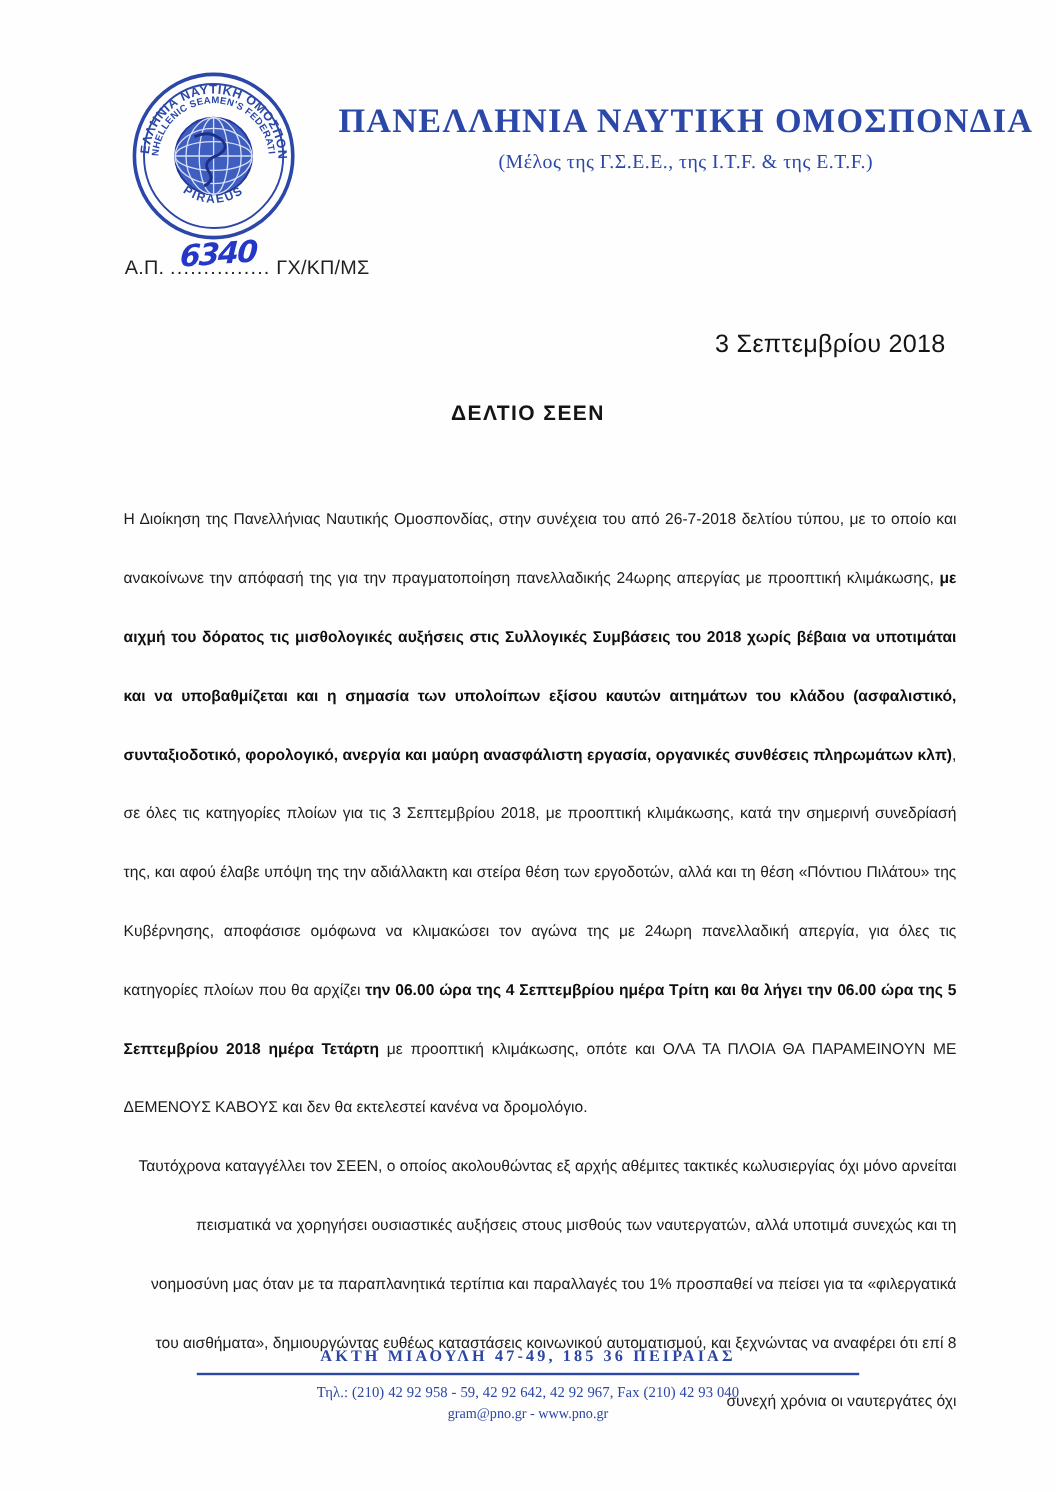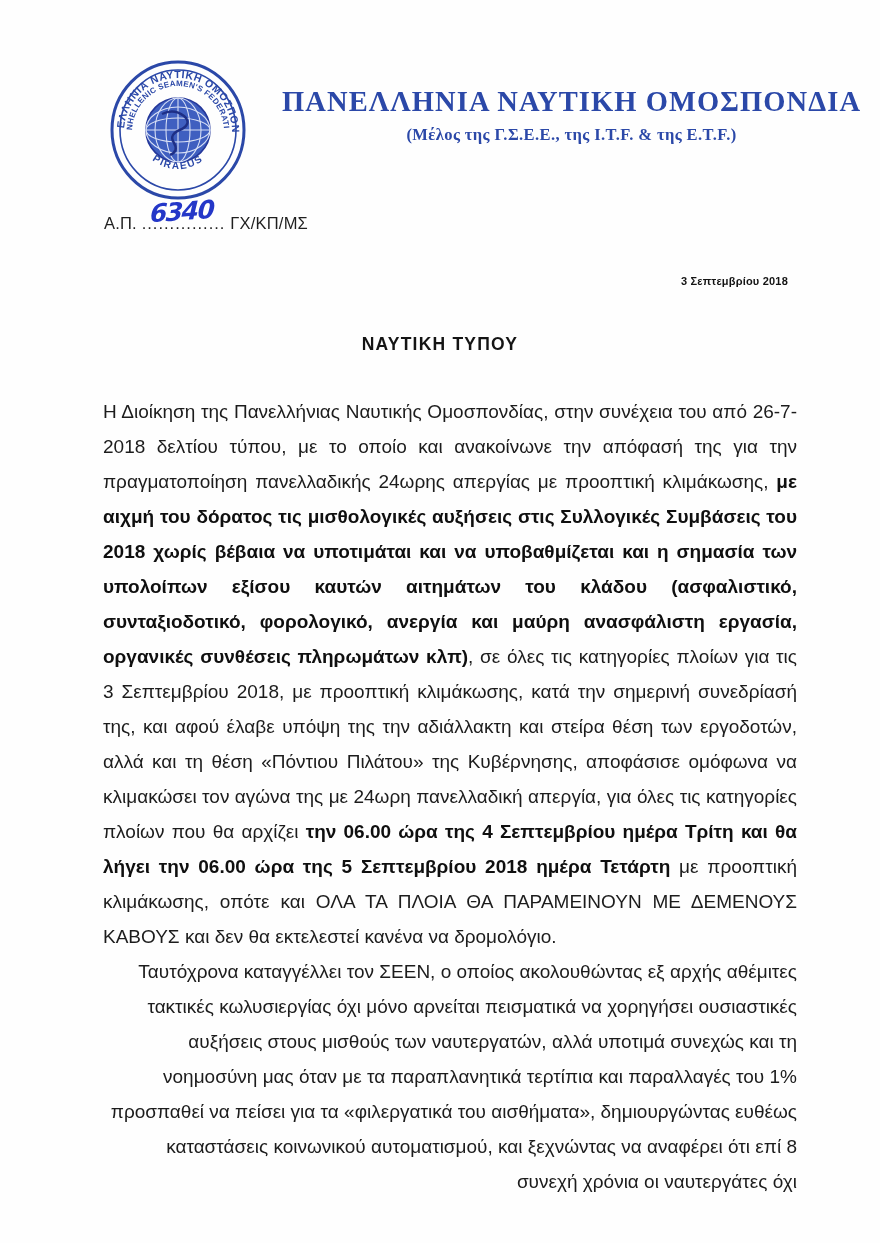--- a/index.html
+++ b/index.html
@@ -60,21 +60,21 @@
     font-weight: bold;
     color: #2b48a8;
     letter-spacing: 1.1px;
     line-height: 1.12;
     white-space: nowrap;
   }
 
   .org-sub {
     font-family: "Liberation Serif", serif;
     font-size: 16.5px;
-    font-weight: bold;
+    font-weight: normal;
     color: #2b48a8;
     letter-spacing: 0.4px;
     margin-top: 7px;
     white-space: nowrap;
   }
 
   
   .ref-line {
     position: absolute;
     left: 104px;
@@ -100,22 +100,22 @@
     color: #2437c8;
     transform: rotate(-4deg) skewX(-7deg);
     letter-spacing: -1.5px;
     white-space: nowrap;
   }
 
   .doc-date {
     position: absolute;
     right: 92px;
     top: 275px;
-    font-size: 11px;
-    font-weight: bold;
+    font-size: 21px;
+    font-weight: normal;
     color: #141414;
     letter-spacing: 0.2px;
   }
 
   
   .doc-title {
     position: absolute;
     left: 0;
     right: 0;
     top: 334px;
@@ -123,24 +123,24 @@
     font-size: 17.5px;
     font-weight: bold;
     color: #141414;
     letter-spacing: 1.2px;
   }
 
   
   .body-text {
     position: absolute;
     left: 103px;
-    top: 394px;
+    top: 408px;
     width: 694px;
-    font-size: 19px;
-    line-height: 35px;
+    font-size: 13px;
+    line-height: 49px;
     text-align: justify;
     text-justify: inter-word;
     color: #1c1c1c;
   }
   .body-text p {
     margin: 0;
   }
   .body-text b {
     font-weight: bold;
     color: #0f0f0f;
@@ -234,21 +234,27 @@
     <span>Α.Π.</span>
     <span class="ref-dots">
       <span>...............</span>
       <span class="ref-hand">6340</span>
     </span>
     <span>ΓΧ/ΚΠ/ΜΣ</span>
   </div>
 
   <div class="doc-date">3 Σεπτεμβρίου 2018</div>
 
-  <div class="doc-title">ΝΑΥΤΙΚΗ  ΤΥΠΟΥ</div>
+  <div class="doc-title">ΔΕΛΤΙΟ  ΣΕΕΝ</div>
 
   <div class="body-text">
     <p><span>Η  Διοίκηση της Πανελλήνιας  Ναυτικής Ομοσπονδίας, στην  συνέχεια  του  από 26-7-2018  δελτίου  τύπου,  με  το  οποίο και  ανακοίνωνε την  απόφασή  της για  την  πραγματοποίηση πανελλαδικής   24ωρης απεργίας με προοπτική κλιμάκωσης, </span><b>με αιχμή του δόρατος τις μισθολογικές αυξήσεις στις Συλλογικές Συμβάσεις του 2018 χωρίς βέβαια να υποτιμάται και να υποβαθμίζεται και η σημασία των υπολοίπων εξίσου καυτών αιτημάτων του κλάδου (ασφαλιστικό, συνταξιοδοτικό, φορολογικό, ανεργία και μαύρη ανασφάλιστη εργασία, οργανικές συνθέσεις πληρωμάτων κλπ)</b><span>,   σε όλες τις κατηγορίες πλοίων για τις 3 Σεπτεμβρίου 2018, με  προοπτική κλιμάκωσης, κατά  την  σημερινή  συνεδρίασή  της,  και  αφού έλαβε  υπόψη της   την  αδιάλλακτη  και  στείρα θέση  των  εργοδοτών, αλλά και τη θέση «Πόντιου Πιλάτου» της Κυβέρνησης,    αποφάσισε ομόφωνα να  κλιμακώσει  τον  αγώνα  της  με 24ωρη  πανελλαδική  απεργία,  για όλες  τις  κατηγορίες  πλοίων   που  θα αρχίζει </span><b>την 06.00 ώρα  της  4 Σεπτεμβρίου ημέρα Τρίτη και  θα  λήγει  την 06.00 ώρα της  5 Σεπτεμβρίου 2018 ημέρα Τετάρτη</b><span> με προοπτική κλιμάκωσης, οπότε και ΟΛΑ ΤΑ ΠΛΟΙΑ  ΘΑ  ΠΑΡΑΜΕΙΝΟΥΝ ΜΕ  ΔΕΜΕΝΟΥΣ  ΚΑΒΟΥΣ  και  δεν  θα εκτελεστεί   κανένα  να  δρομολόγιο.</span></p>
     <p class="para-2">Ταυτόχρονα  καταγγέλλει  τον  ΣΕΕΝ,  ο  οποίος  ακολουθώντας  εξ  αρχής  αθέμιτες τακτικές  κωλυσιεργίας  όχι  μόνο  αρνείται  πεισματικά  να  χορηγήσει  ουσιαστικές αυξήσεις στους μισθούς των ναυτεργατών, αλλά υποτιμά συνεχώς και τη νοημοσύνη μας όταν με τα παραπλανητικά τερτίπια και παραλλαγές του 1% προσπαθεί να πείσει για τα «φιλεργατικά του αισθήματα», δημιουργώντας ευθέως καταστάσεις κοινωνικού αυτοματισμού, και ξεχνώντας να αναφέρει ότι επί 8 συνεχή χρόνια οι ναυτεργάτες όχι</p>
   </div>
 
+  <div class="footer">
+    <div class="footer-address">ΑΚΤΗ  ΜΙΑΟΥΛΗ  47-49,  185 36  ΠΕΙΡΑΙΑΣ</div>
+    <div class="footer-rule"></div>
+    <div class="footer-phones">Τηλ.: (210) 42 92 958 - 59,  42 92 642,  42 92 967,  Fax  (210) 42 93 040</div>
+    <div class="footer-web">gram@pno.gr -  www.pno.gr</div>
+  </div>
 
 </div>
 
 </body></html>

